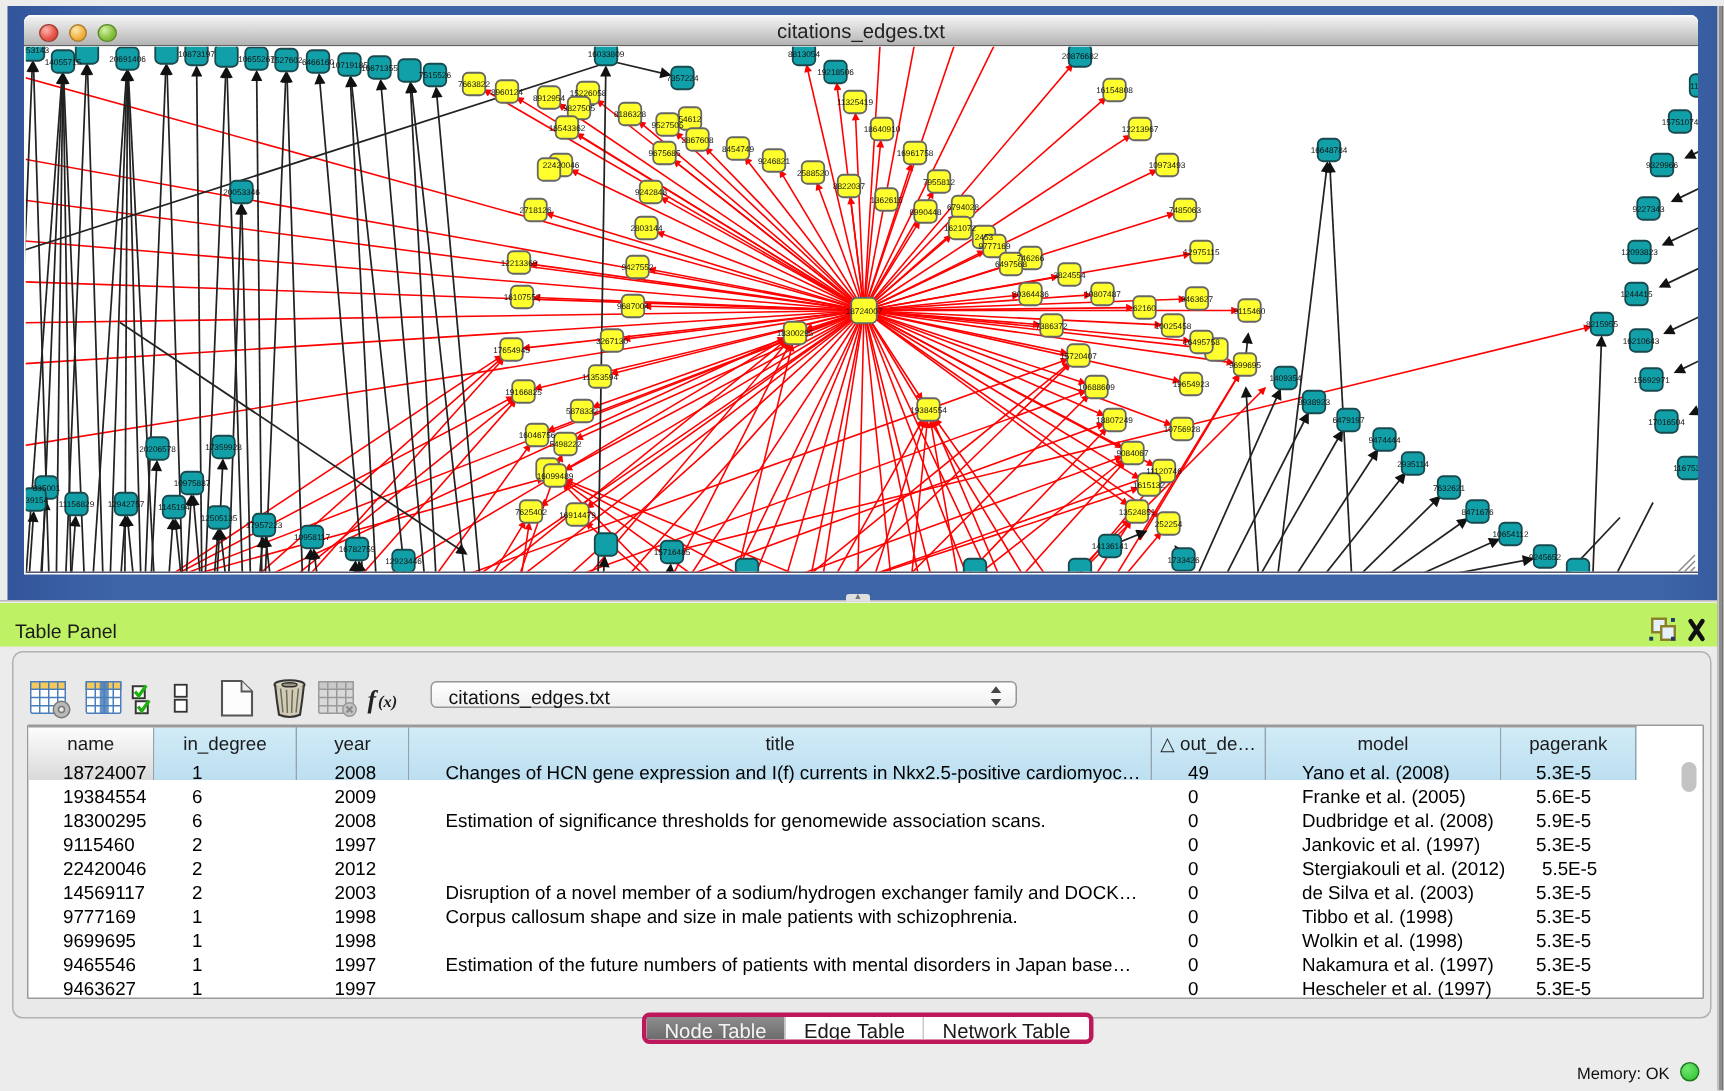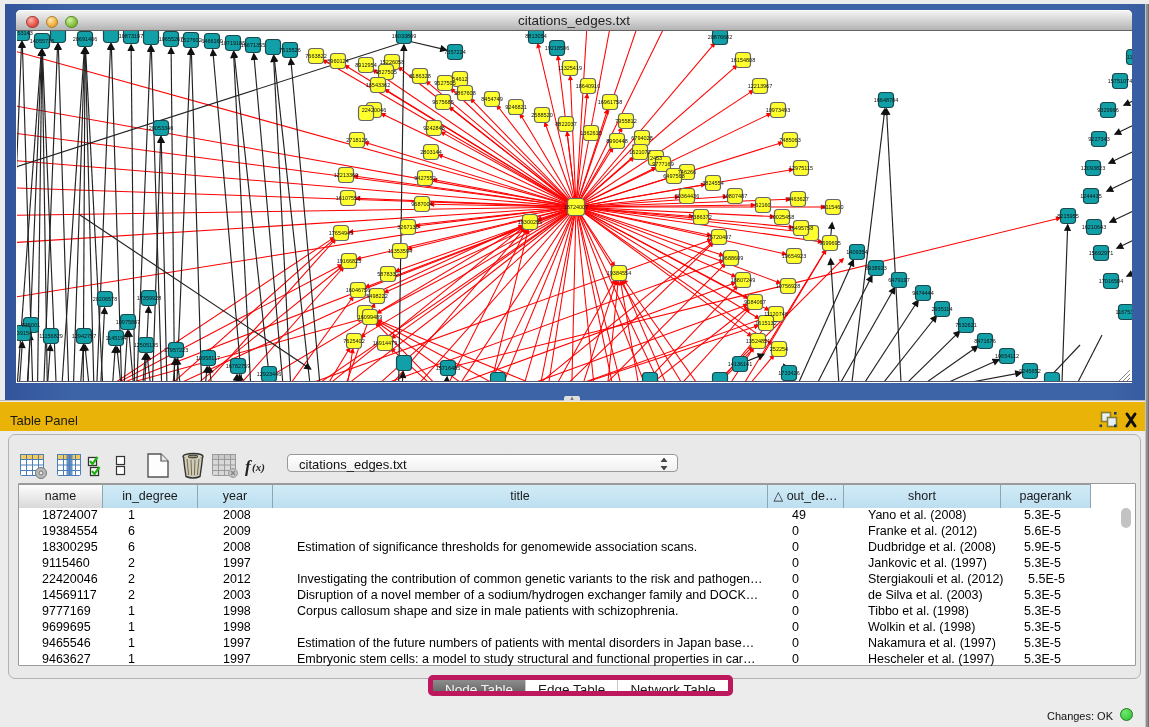--- a/index.html
+++ b/index.html
@@ -4,30 +4,30 @@
 body{width:1149px;height:727px;position:relative;overflow:hidden;background:#ececec;
  font-family:"Liberation Sans",sans-serif}
 #desk{position:absolute;left:5px;top:4px;width:1140px;height:396px;background:linear-gradient(90deg,#32549a,#3e64a8 6%,#3e64a8 97%,#365c9f);}
 #win{position:absolute;left:16px;top:10px;width:1116px;height:373px;border-radius:5px 5px 0 0;background:#fff;}
 #tbar{position:absolute;left:0;top:0;width:100%;height:21px;border-radius:5px 5px 0 0;
  background:linear-gradient(#f6f6f6,#d3d3d3 55%,#b3b3b3);border-bottom:1px solid #636363;box-shadow:inset 0 1px 0 #fdfdfd}
 #tbar .tl{position:absolute;top:5.5px;width:12.5px;height:12.5px;border-radius:50%;}
 #title{position:absolute;left:0;right:0;top:3px;text-align:center;font-size:13.5px;color:#222}
 #canvas{position:absolute;left:17px;top:31px;width:1115px;height:351px;background:#fff;overflow:hidden;border-bottom:1px solid #55556a}
 #panel{position:absolute;left:0;top:400px;width:1149px;height:327px;background:#ececec;border-top:1px solid #b9b9b9}
-#ptitle{position:absolute;left:0;top:1px;width:100%;height:29px;background:#eab308;}
+#ptitle{position:absolute;left:0;top:1px;width:100%;height:29px;background:#bef264;}
 #ptitle span{position:absolute;left:10px;top:11px;font-size:13px;color:#1a1a1a}
 #cont{position:absolute;left:8px;top:33px;width:1133px;height:245px;background:#e9e9e9;border:1px solid #b2b2b2;border-radius:7px}
 #combo{position:absolute;left:287px;top:454px;width:391px;height:18px;background:linear-gradient(#fff,#f0f0f0);border:1px solid #989898;border-radius:4px}
 #combo span{position:absolute;left:11px;top:2px;font-size:13px;color:#111}
 #tablewrap{position:absolute;left:18px;top:483px;width:1118px;height:183px;background:#fff;border:1px solid #9a9a9a;border-radius:1px}
-.hd{position:absolute;top:484px;height:24px;background:linear-gradient(#d2ebf7,#bcdff0);border-right:1px solid #8fa6b2;border-top:1px solid #9a9a9a;font-size:12.5px;color:#1a1a1a;text-align:center;line-height:22px}
+.hd{position:absolute;top:484px;height:36px;background:linear-gradient(#d2ebf7,#bcdff0);border-right:1px solid #8fa6b2;border-top:1px solid #9a9a9a;font-size:12.5px;color:#1a1a1a;text-align:center;line-height:22px}
 .tr{position:absolute;left:18px;width:1100px;height:16px;font-size:12.5px;color:#000}
 .tr span{position:absolute;top:1px;white-space:nowrap}
-#tabs{position:absolute;left:428px;top:675px;height:21px;border:5px solid #be185d;border-radius:5px;background:#fff;overflow:hidden}
+#tabs{position:absolute;left:428px;top:675px;height:21px;border:3px solid #be185d;border-radius:5px;background:#fff;overflow:hidden}
 #tabs div{float:left;height:100%;line-height:20px;font-size:13.5px;padding:0 12px;color:#1a1a1a}
 #tabs .sel{background:linear-gradient(#8d8d8d,#6b6b6b);color:#f4f4f4}
 #mem{position:absolute;right:36px;top:710px;font-size:11px;color:#111}
 #grnled{position:absolute;right:16px;top:708px;width:13px;height:13px;border-radius:50%;background:radial-gradient(circle at 35% 30%,#6fe86f,#2cc12c);border:1px solid #1d7a1d}
 #redge{position:absolute;right:0;top:4px;width:4px;height:723px;background:#8e8e8e;border-left:1px solid #c4c4c4;border-right:1px solid #6f6f6f}
 #sash{position:absolute;left:564px;top:396px;width:16px;height:5px;color:#777;font-size:7px;line-height:4px;text-align:center;background:#dfdfdf;border-radius:2px 2px 0 0}
 </style></head><body>
 <div id="desk"></div>
 <div id="win">
  <div id="tbar">
@@ -639,36 +639,37 @@
  <svg width="10" height="14" viewBox="0 0 10 14" style="position:absolute;right:8px;top:2px">
       <path d="M5,0.5 L8.5,5 L1.5,5 z M5,13.5 L8.5,9 L1.5,9 z" fill="#444"></path>
     </svg>
 </div>
 <div id="tablewrap"></div>
 <div class="hd" style="left:19px;width:84px;background:linear-gradient(#fdfdfd,#d9d9d9)">name</div>
 <div class="hd" style="left:103px;width:95px">in_degree</div>
 <div class="hd" style="left:198px;width:75px">year</div>
 <div class="hd" style="left:273px;width:495px">title</div>
 <div class="hd" style="left:768px;width:76px">△ out_de…</div>
-<div class="hd" style="left:844px;width:157px">short</div>
+<div class="hd" style="left:844px;width:157px">model</div>
 <div class="hd" style="left:1001px;width:90px">pagerank</div>
 <div class="tr" style="top:507px">
     <span style="left:24px">18724007</span>
     <span style="left:110px">1</span>
     <span style="left:205px">2008</span>
+    <span style="left:279px">Changes of HCN gene expression and I(f) currents in Nkx2.5-positive cardiomyoc…</span>
     <span style="left:774px">49</span>
     <span style="left:850px">Yano et al. (2008)</span>
     <span style="left:1006px">5.3E-5</span>
   </div>
 <div class="tr" style="top:523px">
     <span style="left:24px">19384554</span>
     <span style="left:110px">6</span>
     <span style="left:205px">2009</span>
     <span style="left:774px">0</span>
-    <span style="left:850px">Franke et al. (2012)</span>
+    <span style="left:850px">Franke et al. (2005)</span>
     <span style="left:1006px">5.6E-5</span>
   </div>
 <div class="tr" style="top:539px">
     <span style="left:24px">18300295</span>
     <span style="left:110px">6</span>
     <span style="left:205px">2008</span>
     <span style="left:279px">Estimation of significance thresholds for genomewide association scans.</span>
     <span style="left:774px">0</span>
     <span style="left:850px">Dudbridge et al. (2008)</span>
     <span style="left:1006px">5.9E-5</span>
@@ -678,21 +679,20 @@
     <span style="left:110px">2</span>
     <span style="left:205px">1997</span>
     <span style="left:774px">0</span>
     <span style="left:850px">Jankovic et al. (1997)</span>
     <span style="left:1006px">5.3E-5</span>
   </div>
 <div class="tr" style="top:571px">
     <span style="left:24px">22420046</span>
     <span style="left:110px">2</span>
     <span style="left:205px">2012</span>
-    <span style="left:279px">Investigating the contribution of common genetic variants to the risk and pathogen…</span>
     <span style="left:774px">0</span>
     <span style="left:850px">Stergiakouli et al. (2012)</span>
     <span style="left:1010px">5.5E-5</span>
   </div>
 <div class="tr" style="top:587px">
     <span style="left:24px">14569117</span>
     <span style="left:110px">2</span>
     <span style="left:205px">2003</span>
     <span style="left:279px">Disruption of a novel member of a sodium/hydrogen exchanger family and DOCK…</span>
     <span style="left:774px">0</span>
@@ -722,26 +722,25 @@
     <span style="left:205px">1997</span>
     <span style="left:279px">Estimation of the future numbers of patients with mental disorders in Japan base…</span>
     <span style="left:774px">0</span>
     <span style="left:850px">Nakamura et al. (1997)</span>
     <span style="left:1006px">5.3E-5</span>
   </div>
 <div class="tr" style="top:651px">
     <span style="left:24px">9463627</span>
     <span style="left:110px">1</span>
     <span style="left:205px">1997</span>
-    <span style="left:279px">Embryonic stem cells: a model to study structural and functional properties in car…</span>
     <span style="left:774px">0</span>
     <span style="left:850px">Hescheler et al. (1997)</span>
     <span style="left:1006px">5.3E-5</span>
   </div>
 <div style="position:absolute;left:1121px;top:508px;width:10px;height:20px;border-radius:5px;background:#c3c3c3"></div>
 <div id="tabs">
     <div class="sel">Node Table</div>
     <div style="border-left:1px solid #c9c9c9">Edge Table</div>
     <div style="border-left:1px solid #c9c9c9">Network Table</div>
   </div>
-<div id="mem">Changes: OK</div>
+<div id="mem">Memory: OK</div>
 <div id="grnled"></div>
 <div id="redge"></div>
 <div id="sash">▴</div>
 </body></html>

